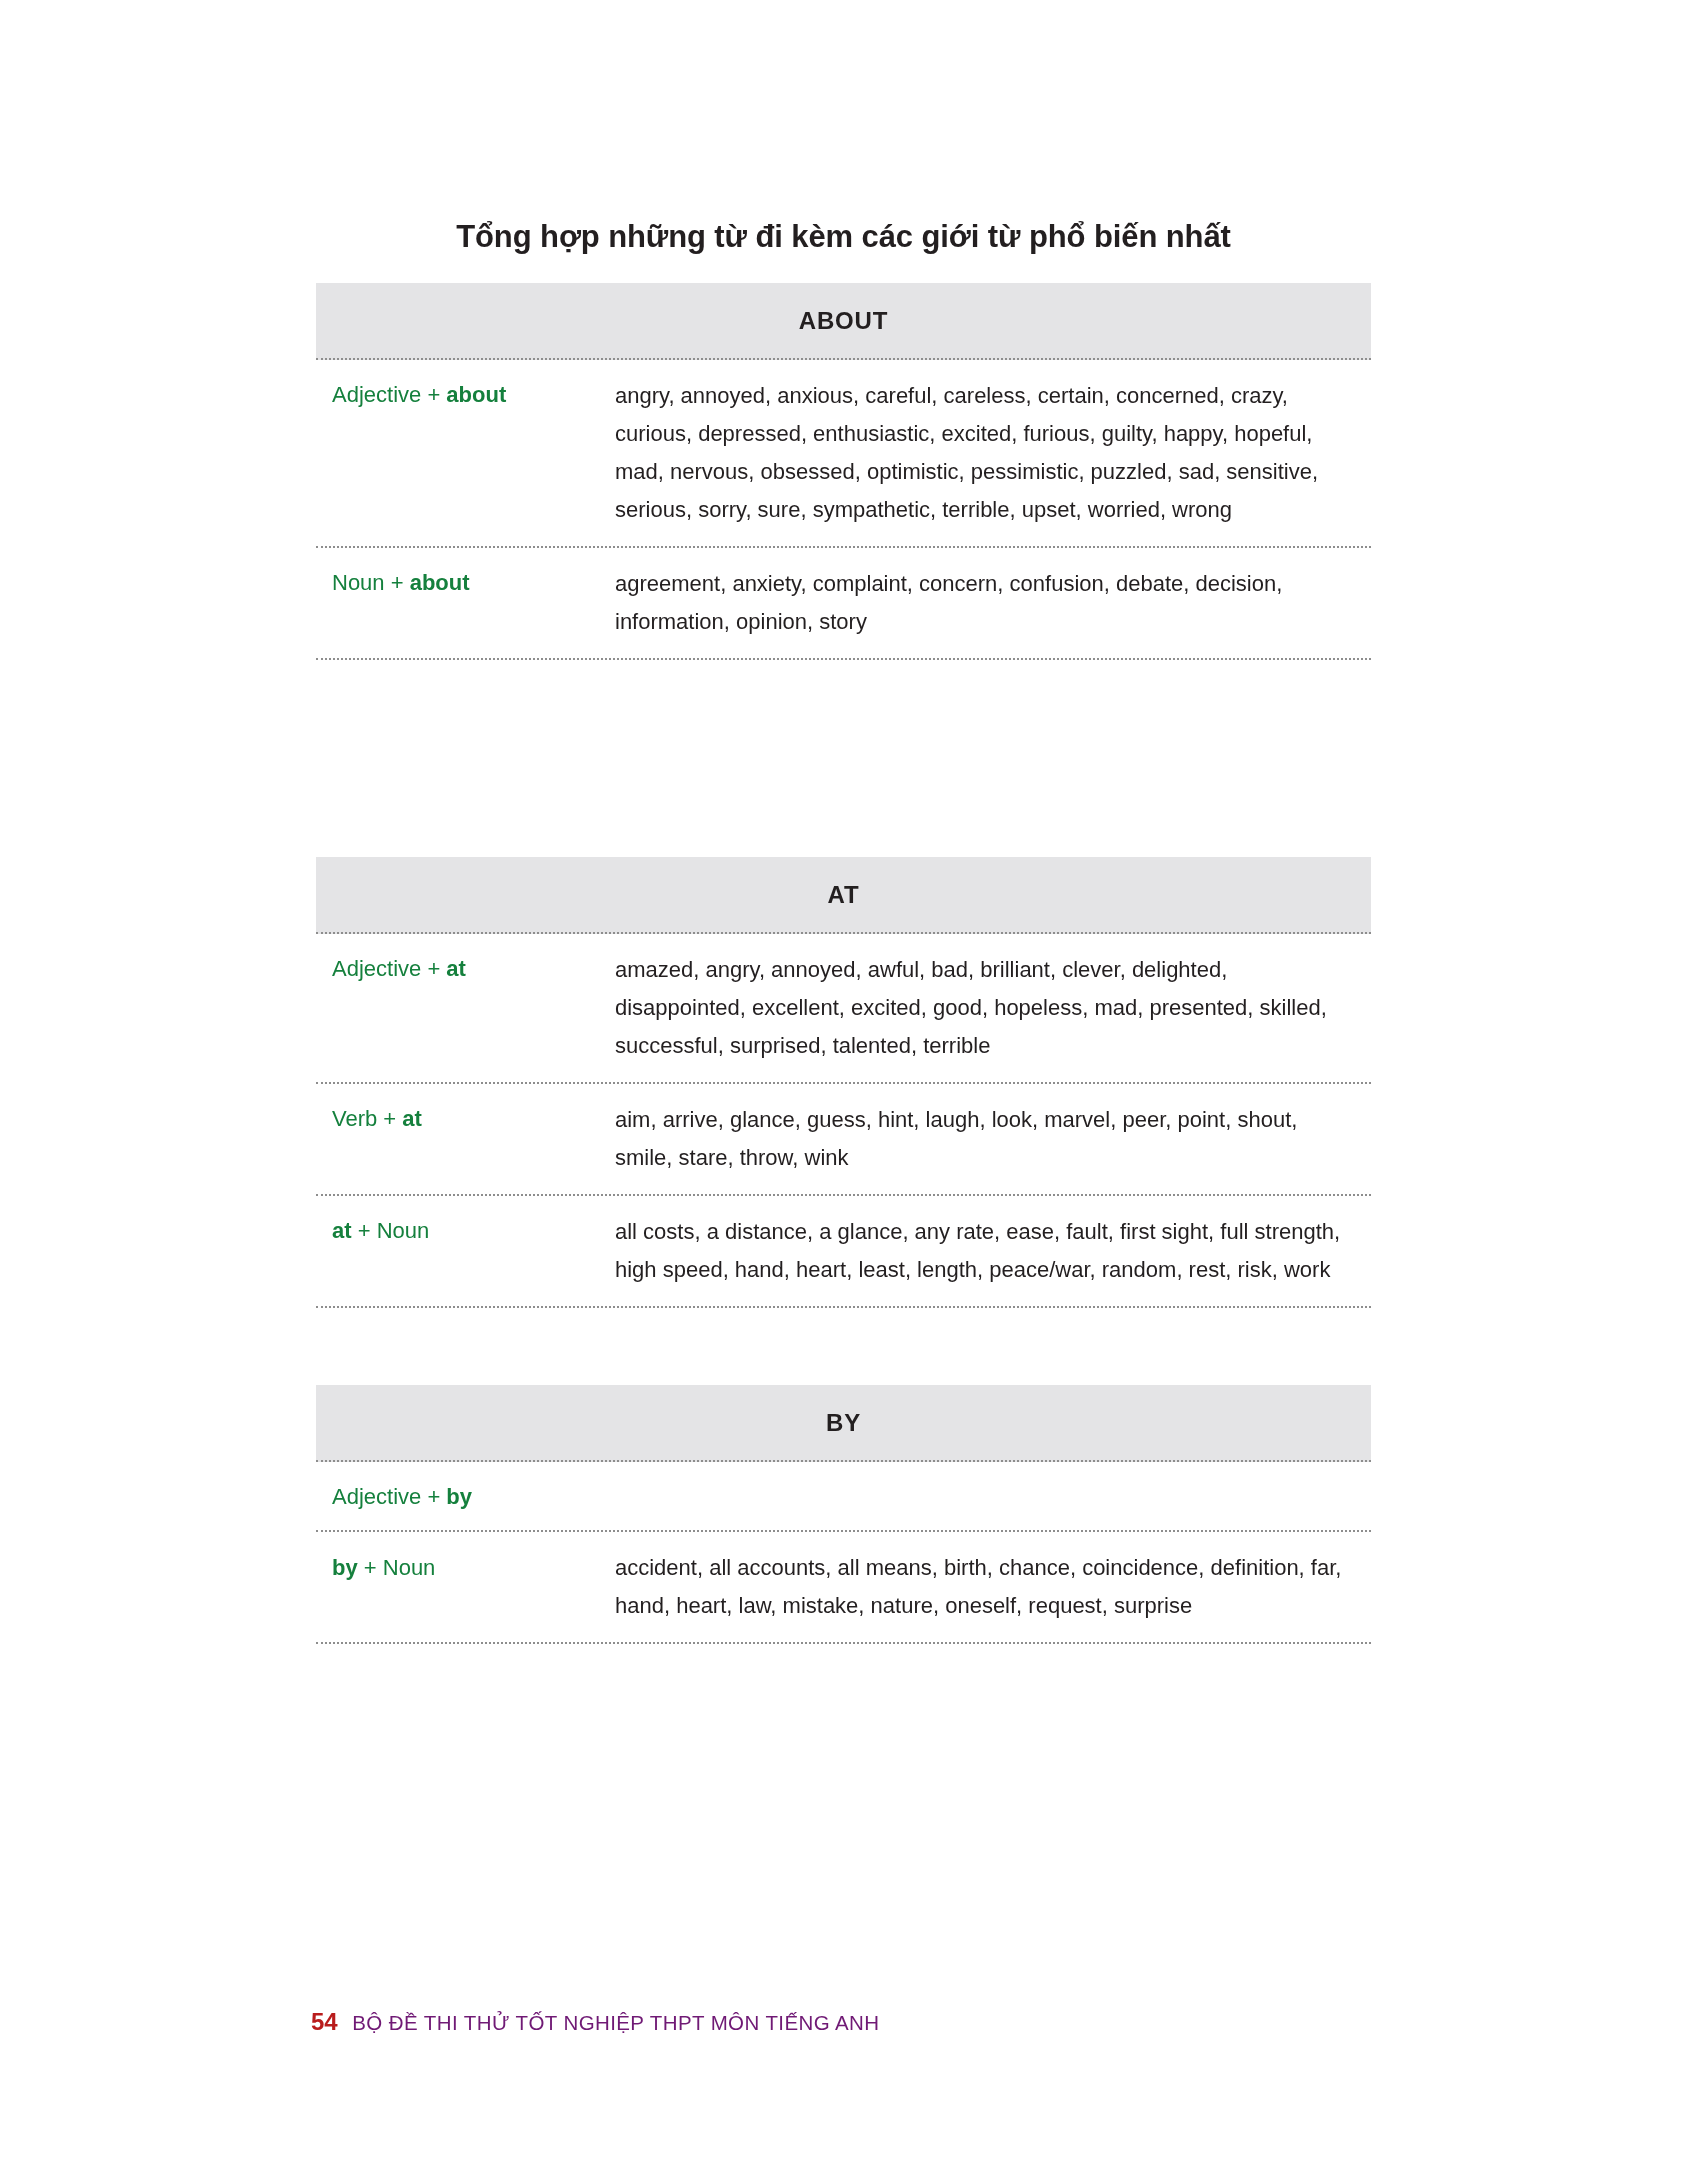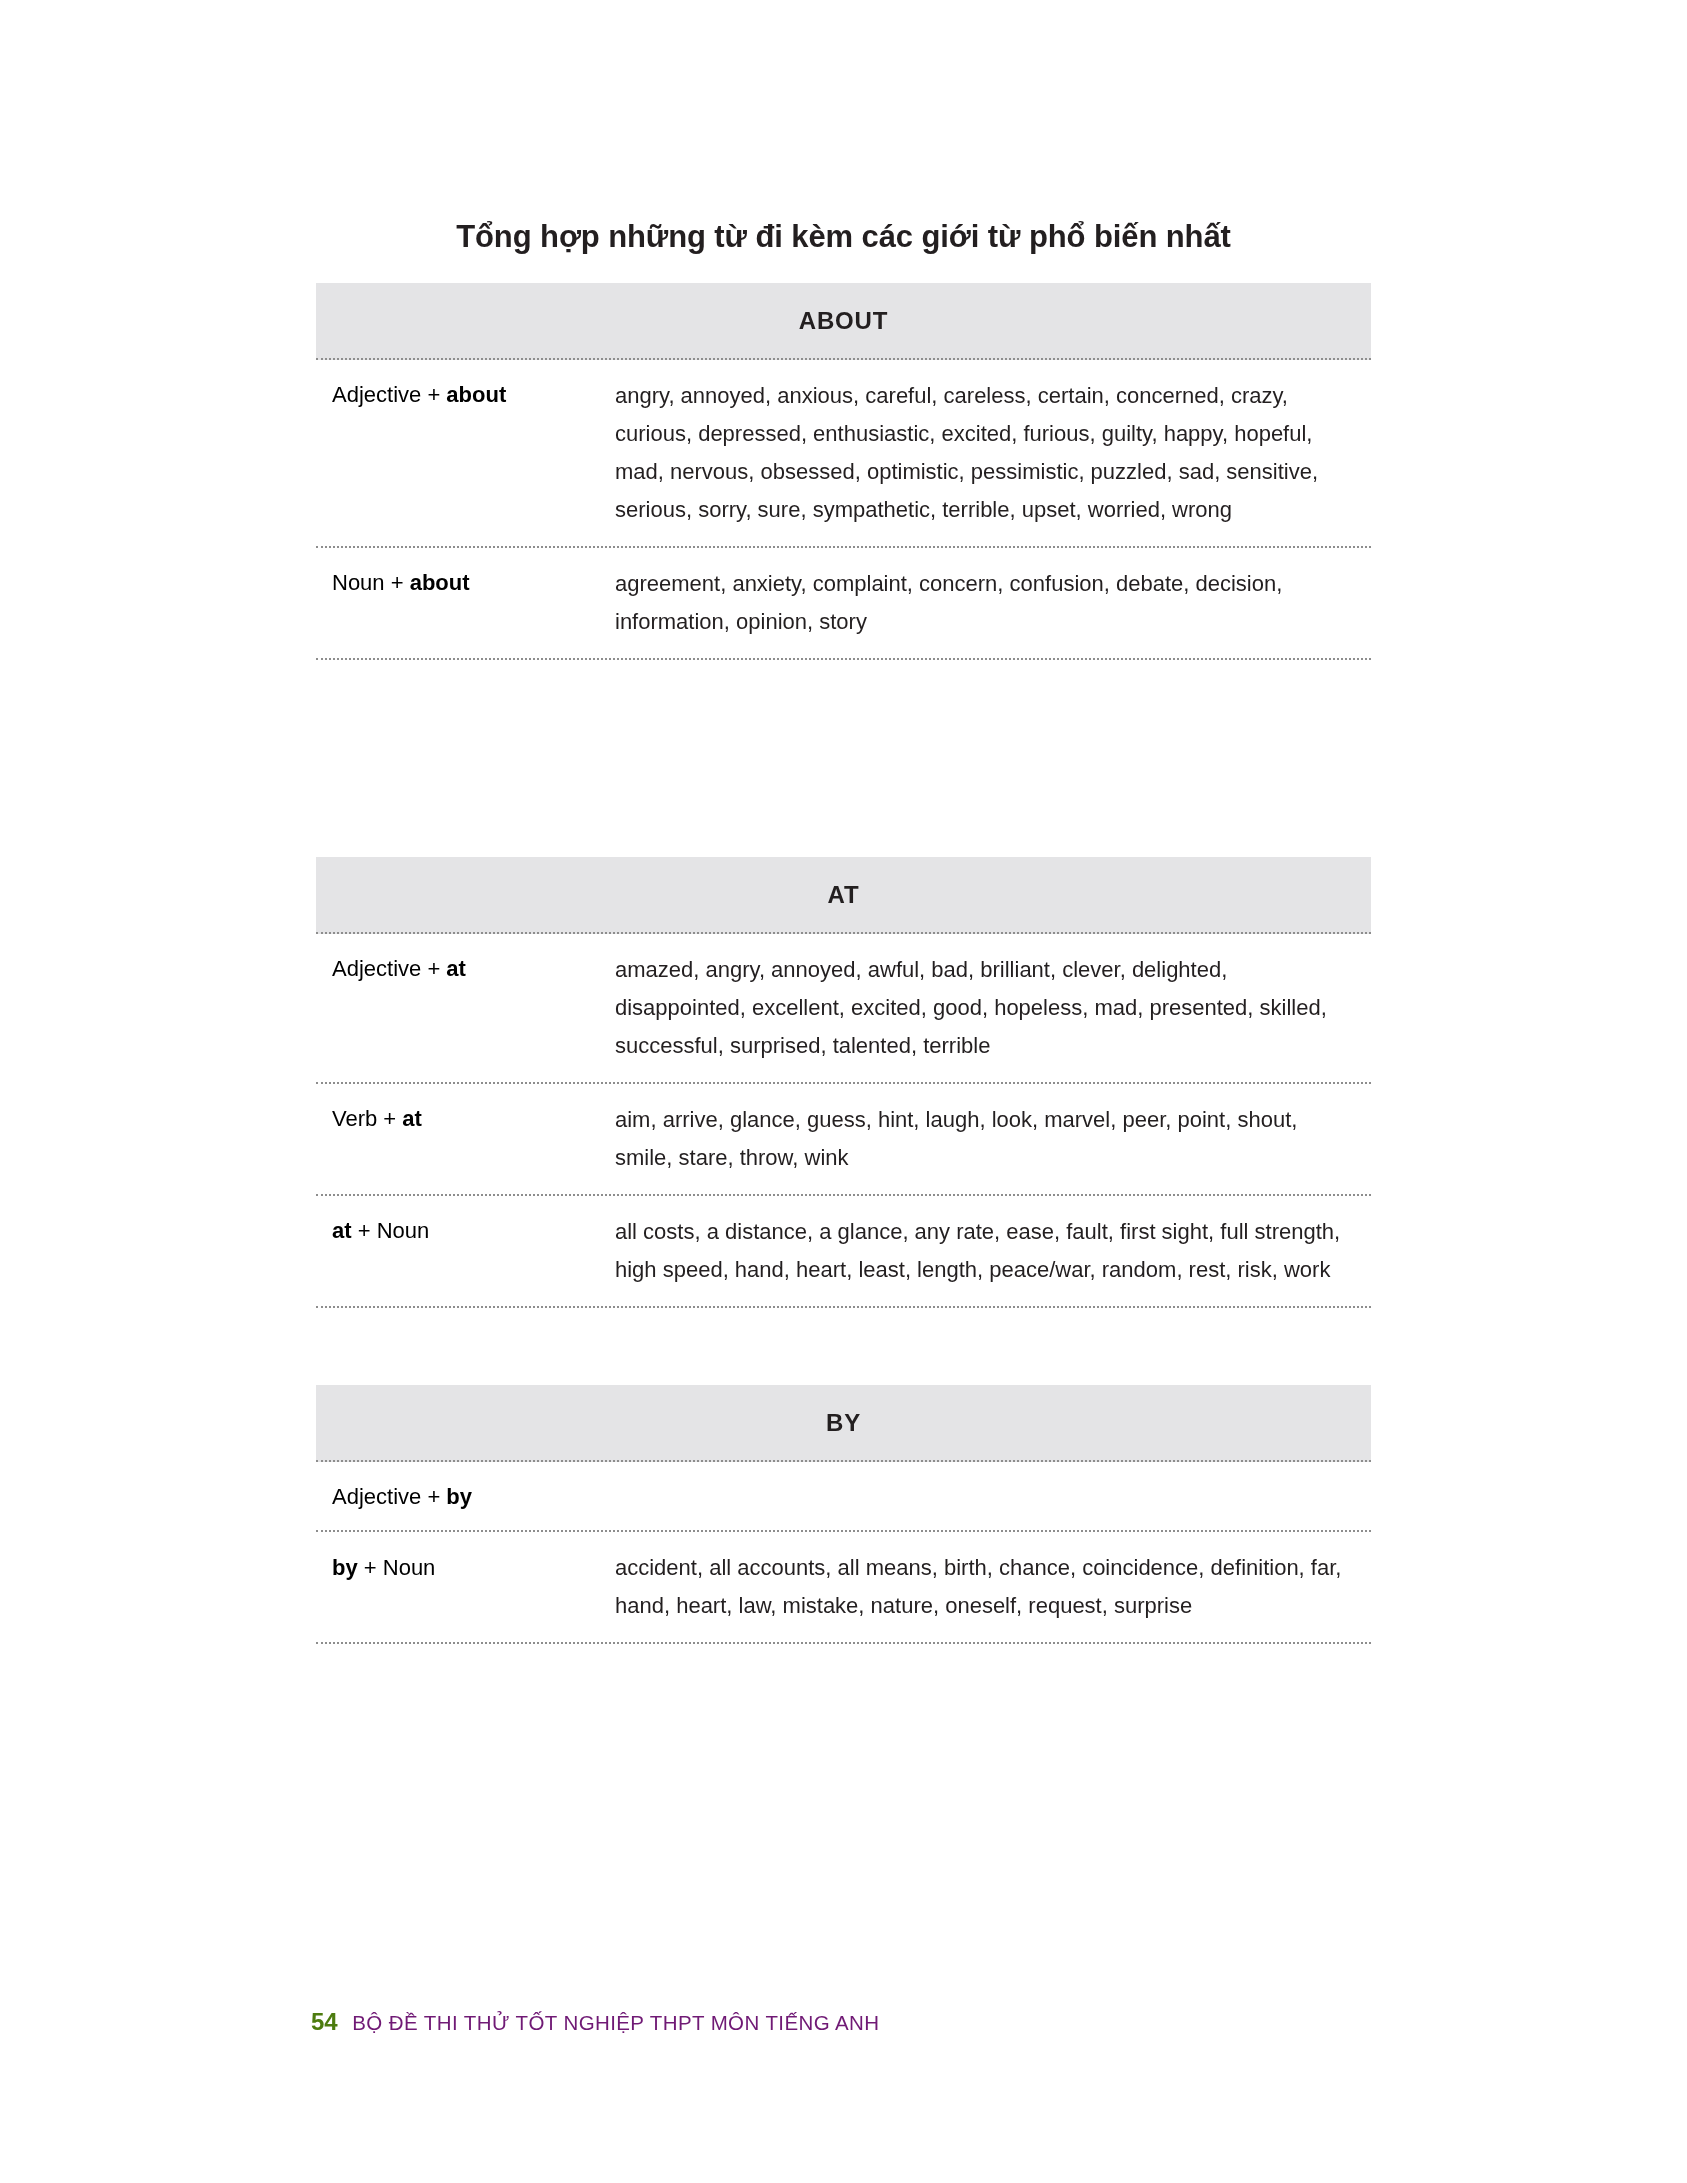--- a/index.html
+++ b/index.html
@@ -64,21 +64,21 @@
     padding: 17px 0 17px 0;
   }
 
   .prep-label {
     flex: 0 0 299px;
     padding-left: 16px;
     padding-top: 2.6px;
     box-sizing: border-box;
     font-size: 22px;
     line-height: 1.45;
-    color: #000000;
+    color: #15803d;
     white-space: nowrap;
   }
 
   .prep-label b {
     font-weight: bold;
   }
 
   .prep-words {
     flex: 1 1 auto;
     padding-right: 13.2px;
@@ -94,21 +94,21 @@
     position: absolute;
     left: 311px;
     top: 2008px;
     display: flex;
     align-items: baseline;
     gap: 14.6px;
   }
   .footer-page-number {
     font-size: 24px;
     font-weight: bold;
-    color: #4d7c0f;
+    color: #b91c1c;
     letter-spacing: 0px;
   }
   .footer-text {
     font-size: 20.5px;
     font-weight: normal;
     color: #701a75;
     letter-spacing: 0.4px;
   }
 </style>
 </head>

